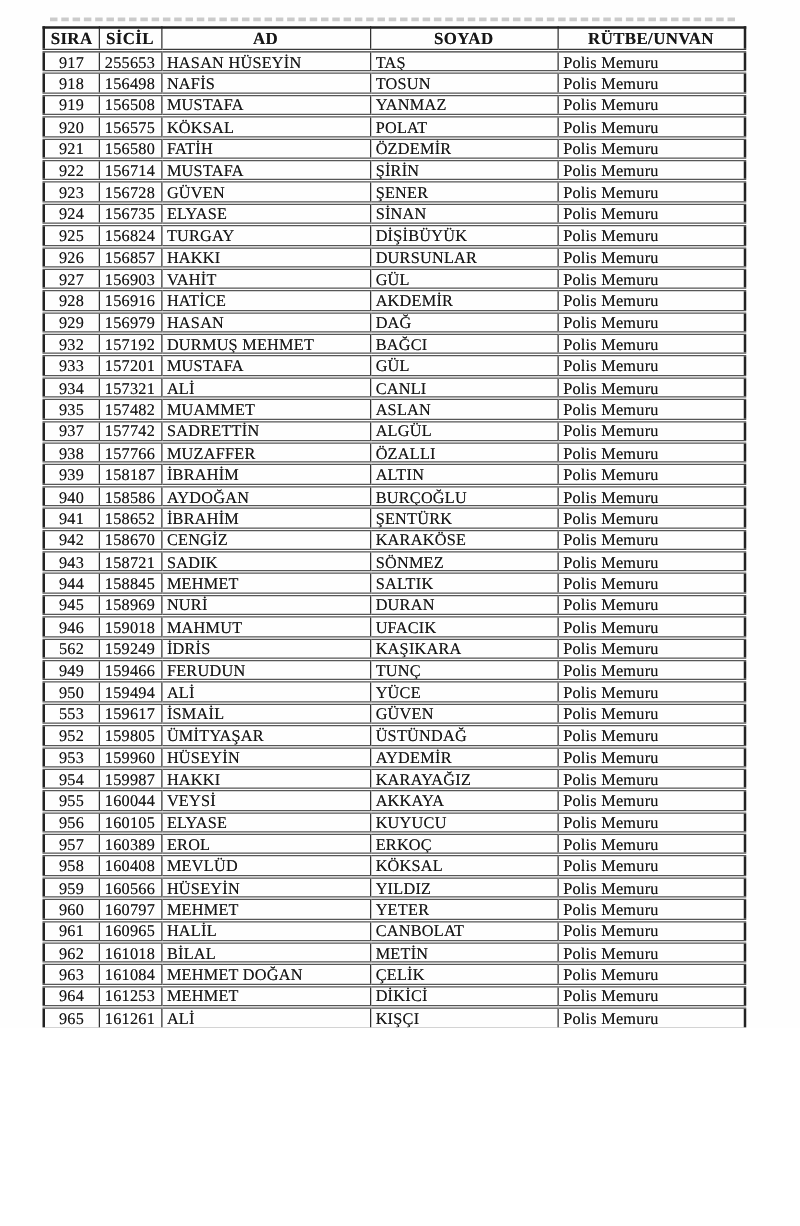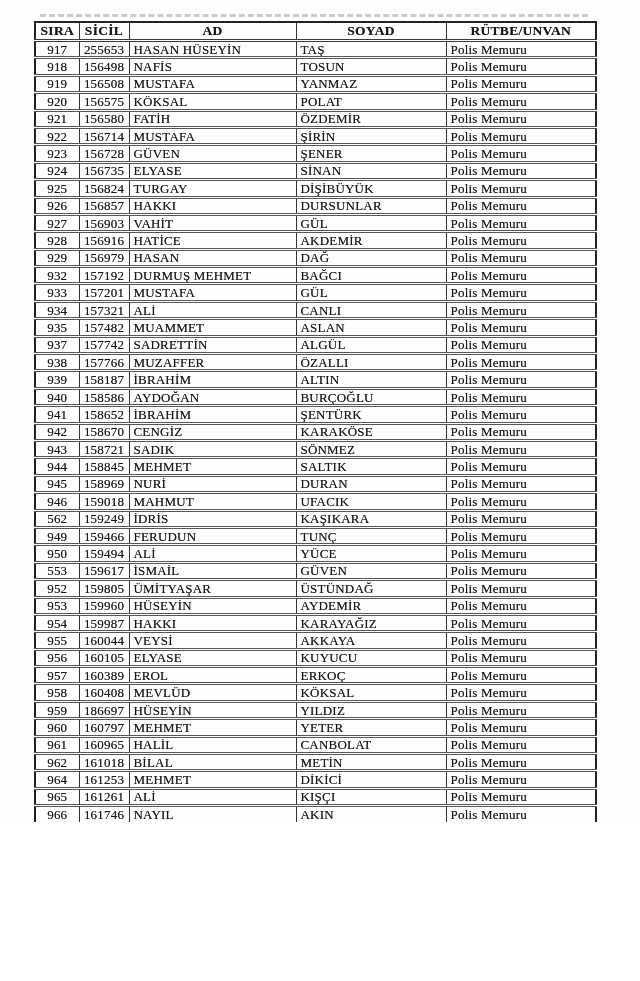--- a/index.html
+++ b/index.html
@@ -352,21 +352,21 @@
         </tr>
         <tr>
           <td class="c0">958</td>
           <td class="c1">160408</td>
           <td class="c2">MEVLÜD</td>
           <td class="c3">KÖKSAL</td>
           <td class="c4">Polis Memuru</td>
         </tr>
         <tr>
           <td class="c0">959</td>
-          <td class="c1">186697</td>
+          <td class="c1">160566</td>
           <td class="c2">HÜSEYİN</td>
           <td class="c3">YILDIZ</td>
           <td class="c4">Polis Memuru</td>
         </tr>
         <tr>
           <td class="c0">960</td>
           <td class="c1">160797</td>
           <td class="c2">MEHMET</td>
           <td class="c3">YETER</td>
           <td class="c4">Polis Memuru</td>
@@ -376,20 +376,27 @@
           <td class="c1">160965</td>
           <td class="c2">HALİL</td>
           <td class="c3">CANBOLAT</td>
           <td class="c4">Polis Memuru</td>
         </tr>
         <tr>
           <td class="c0">962</td>
           <td class="c1">161018</td>
           <td class="c2">BİLAL</td>
           <td class="c3">METİN</td>
+          <td class="c4">Polis Memuru</td>
+        </tr>
+        <tr>
+          <td class="c0">963</td>
+          <td class="c1">161084</td>
+          <td class="c2">MEHMET DOĞAN</td>
+          <td class="c3">ÇELİK</td>
           <td class="c4">Polis Memuru</td>
         </tr>
         <tr>
           <td class="c0">964</td>
           <td class="c1">161253</td>
           <td class="c2">MEHMET</td>
           <td class="c3">DİKİCİ</td>
           <td class="c4">Polis Memuru</td>
         </tr>
         <tr>

